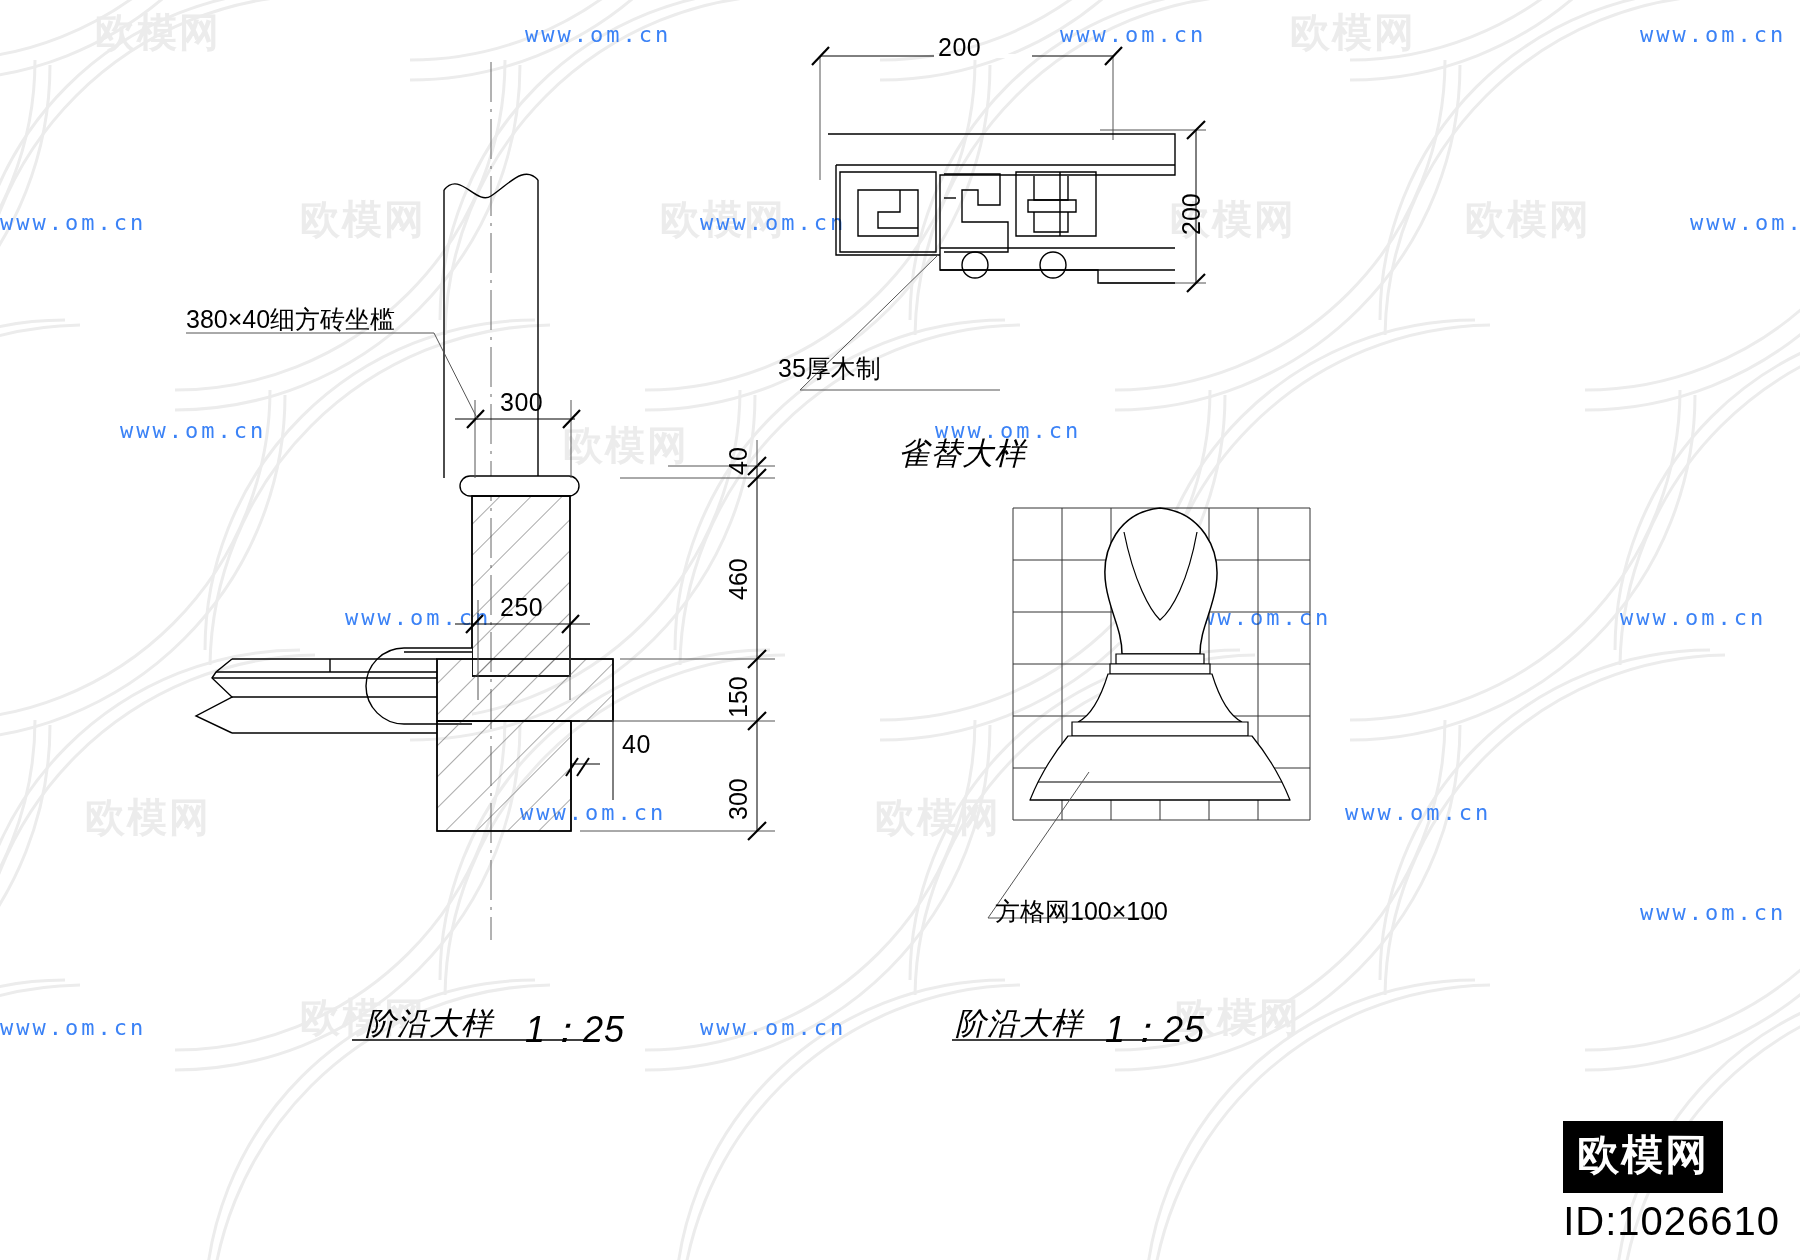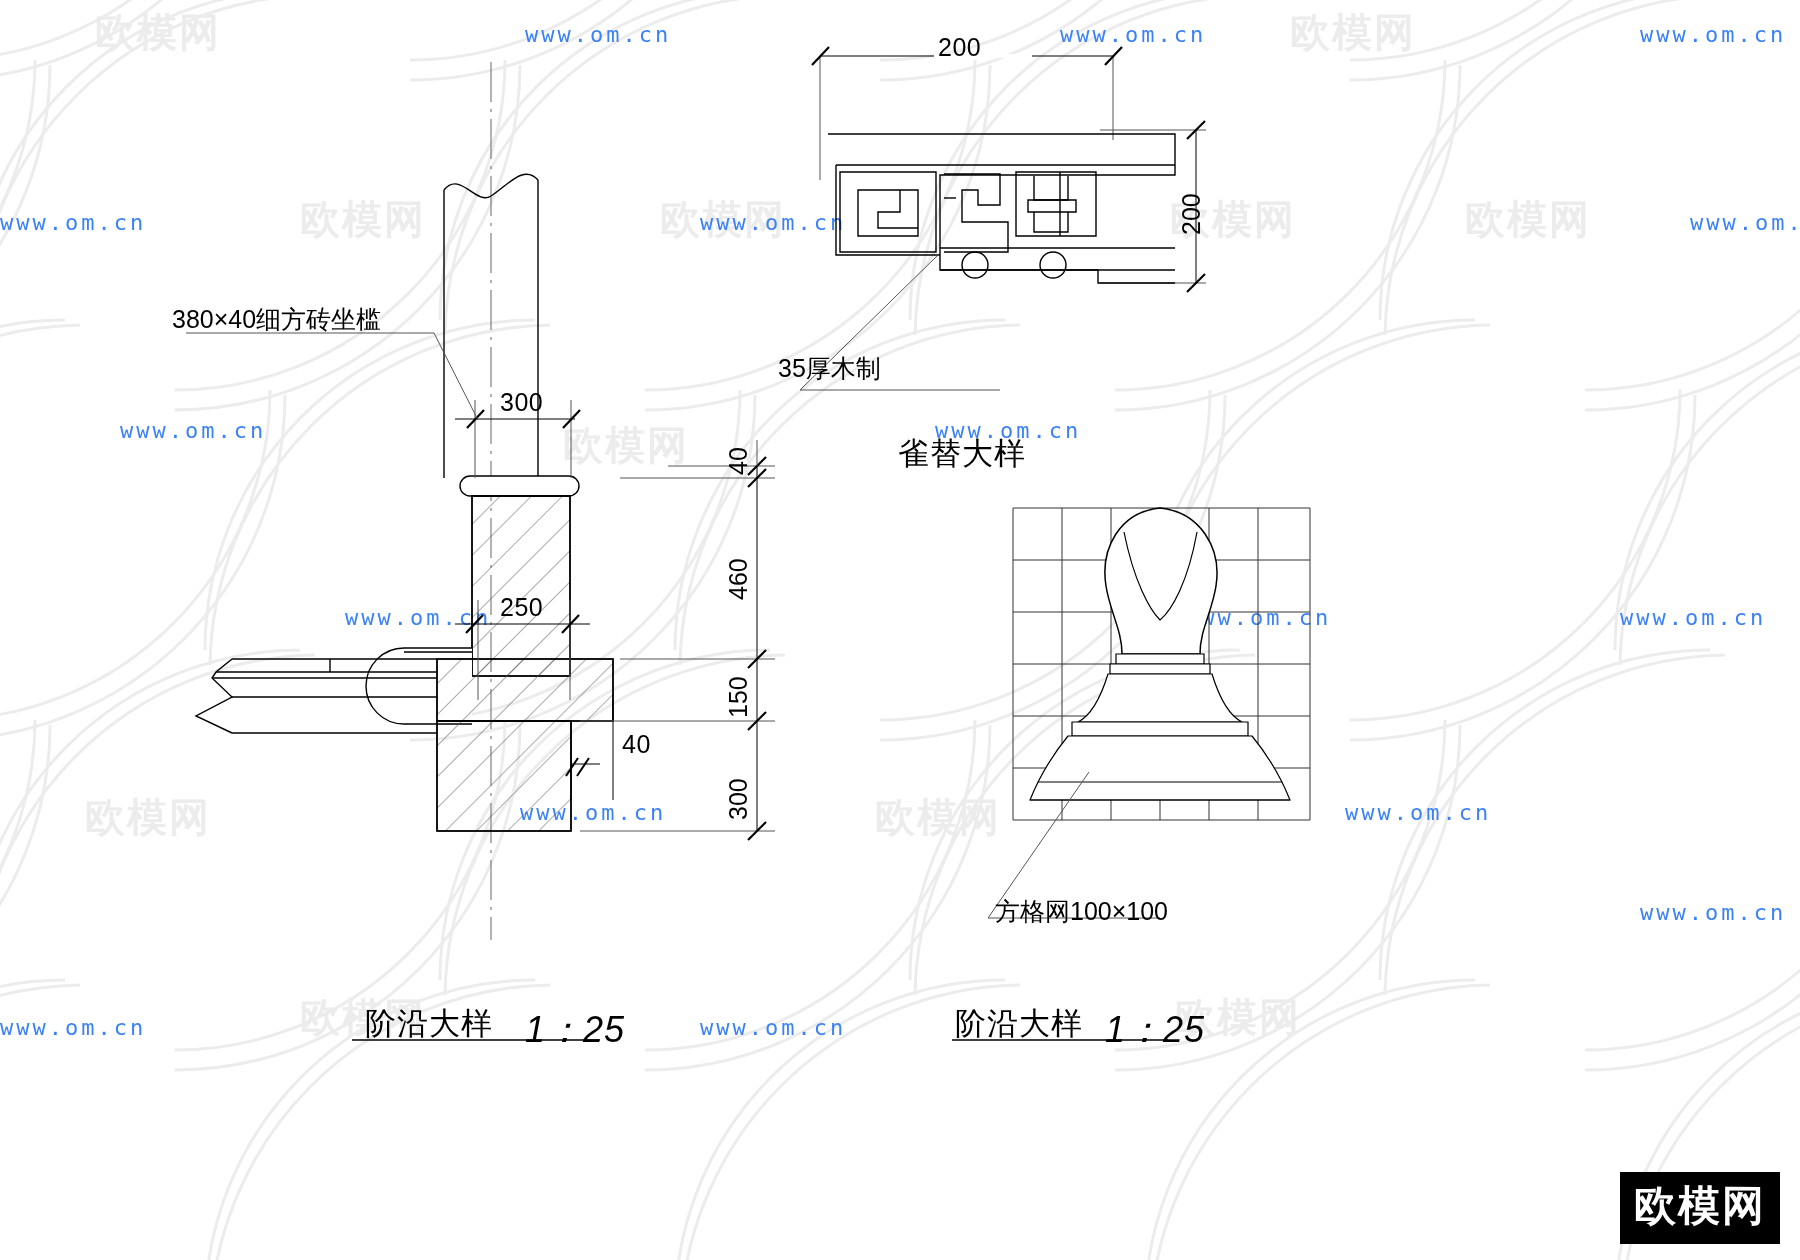--- a/index.html
+++ b/index.html
@@ -6,21 +6,21 @@
   body{width:1800px;height:1260px;position:relative;overflow:hidden;
        font-family:"Liberation Sans","DejaVu Sans",sans-serif;color:#000;}
   .stage{position:absolute;left:0;top:0;width:1800px;height:1260px;}
   .wm-layer{position:absolute;left:0;top:0;width:1800px;height:1260px;pointer-events:none;z-index:1;}
   .draw-layer{position:absolute;left:0;top:0;width:1800px;height:1260px;z-index:2;}
   .txt-layer{position:absolute;left:0;top:0;width:1800px;height:1260px;z-index:3;}
   .lbl{position:absolute;white-space:nowrap;color:#000;font-family:"Liberation Sans","DejaVu Sans",sans-serif;}
   .dim{font-size:25px;letter-spacing:.5px;}
   .dimv{font-size:25px;transform-origin:left top;transform:rotate(-90deg);}
   .note{font-size:25px;}
-  .title{font-size:31px;letter-spacing:1px;}
+  .title{font-size:31px;letter-spacing:1px;font-style:italic;}
   .titlenum{font-size:36px;letter-spacing:1px;font-style:italic;}
   .wmtext{position:absolute;color:#3b82f6;font-size:22px;letter-spacing:3px;white-space:nowrap;
           font-family:"DejaVu Sans Mono","Liberation Mono",monospace;}
   .wmlogo{position:absolute;color:#ececec;font-size:40px;font-weight:bold;white-space:nowrap;
           letter-spacing:2px;font-family:"DejaVu Sans","Liberation Sans",sans-serif;}
   .brand{position:absolute;right:20px;bottom:16px;text-align:left;z-index:6;}
   .brand-box{background:#000;color:#fff;font-size:42px;font-weight:bold;
              padding:6px 14px 10px 14px;letter-spacing:2px;display:inline-block;}
   .brand-id{color:#000;font-size:40px;letter-spacing:1px;margin-top:6px;display:block;
             font-family:"Liberation Sans","DejaVu Sans",sans-serif;}
@@ -367,21 +367,21 @@
         <line x1="988" y1="918" x2="1160" y2="918"></line>
       </g>
 
       <line x1="952" y1="1040" x2="1168" y2="1040" stroke="#000" stroke-width="1.4"></line>
     </g>
   </svg>
   </div>
 
   <div class="txt-layer">
 
-    <div class="lbl note" style="left:172px;top:303px;">380×40细方砖坐槛</div>
+    <div class="lbl note" style="left:186px;top:303px;">380×40细方砖坐槛</div>
 
     <div class="lbl dim" style="left:500px;top:388px;">300</div>
 
     <div class="lbl dim" style="left:500px;top:593px;">250</div>
 
     <div class="lbl dim" style="left:622px;top:730px;">40</div>
 
     <div class="lbl dimv" style="left:724px;top:475px;">40</div>
 
     <div class="lbl dimv" style="left:724px;top:600px;">460</div>
@@ -402,15 +402,16 @@
     <div class="lbl title" style="left:898px;top:433px;">雀替大样</div>
 
     <div class="lbl note" style="left:995px;top:895px;">方格网100×100</div>
 
     <div class="lbl title" style="left:955px;top:1003px;">阶沿大样</div>
     <div class="lbl titlenum" style="left:1105px;top:1006px;">1：25</div>
   </div>
 
   <div class="brand">
     <span class="brand-box">欧模网</span>
+    <span class="brand-id">ID:1026610</span>
   </div>
 
 </div>
 
 </body></html>

